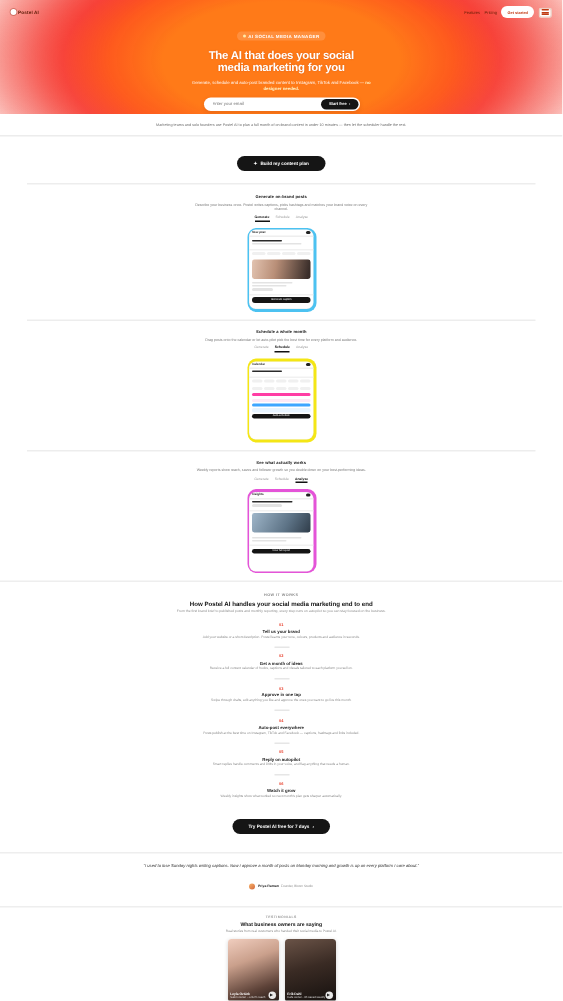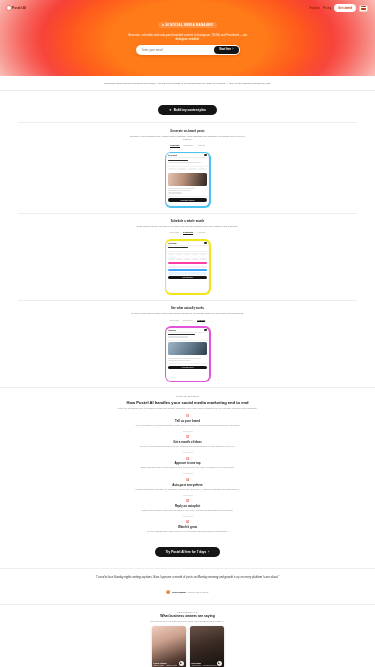--- a/index.html
+++ b/index.html
@@ -270,20 +270,21 @@
               <i></i>
             </span>
         </div>
       </nav>
 
       <div class="eyebrow">
         <span class="dot"></span>
         <span>AI SOCIAL MEDIA MANAGER</span>
       </div>
 
+      <h1 class="headline">The AI that does your social media marketing for you</h1>
 
       <p class="subhead">
         <span>Generate, schedule and auto-post branded content to Instagram, TikTok and Facebook — </span><span class="hl">no designer needed.</span>
       </p>
 
       <form class="signup">
         <input type="text" placeholder="Enter your email" style="">
         <button class="signup-btn">
           <span>Start free</span>
           <span>›</span>

